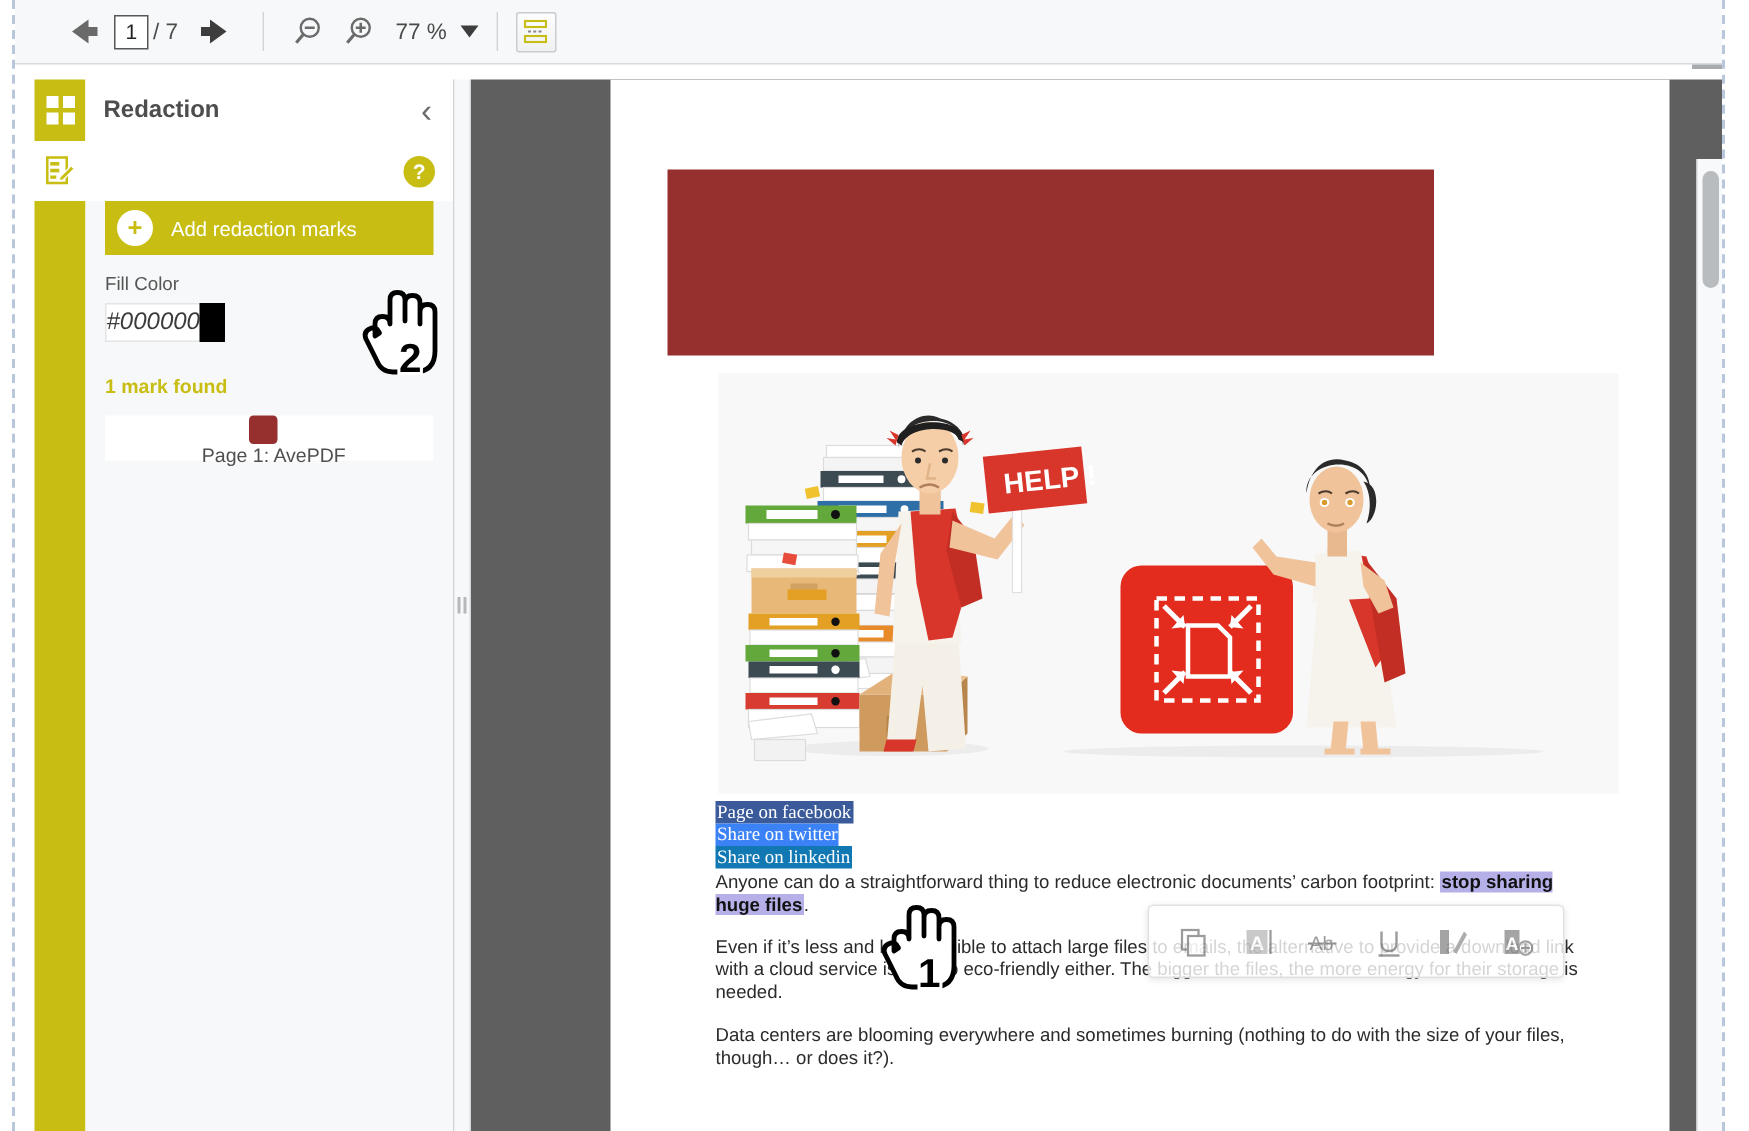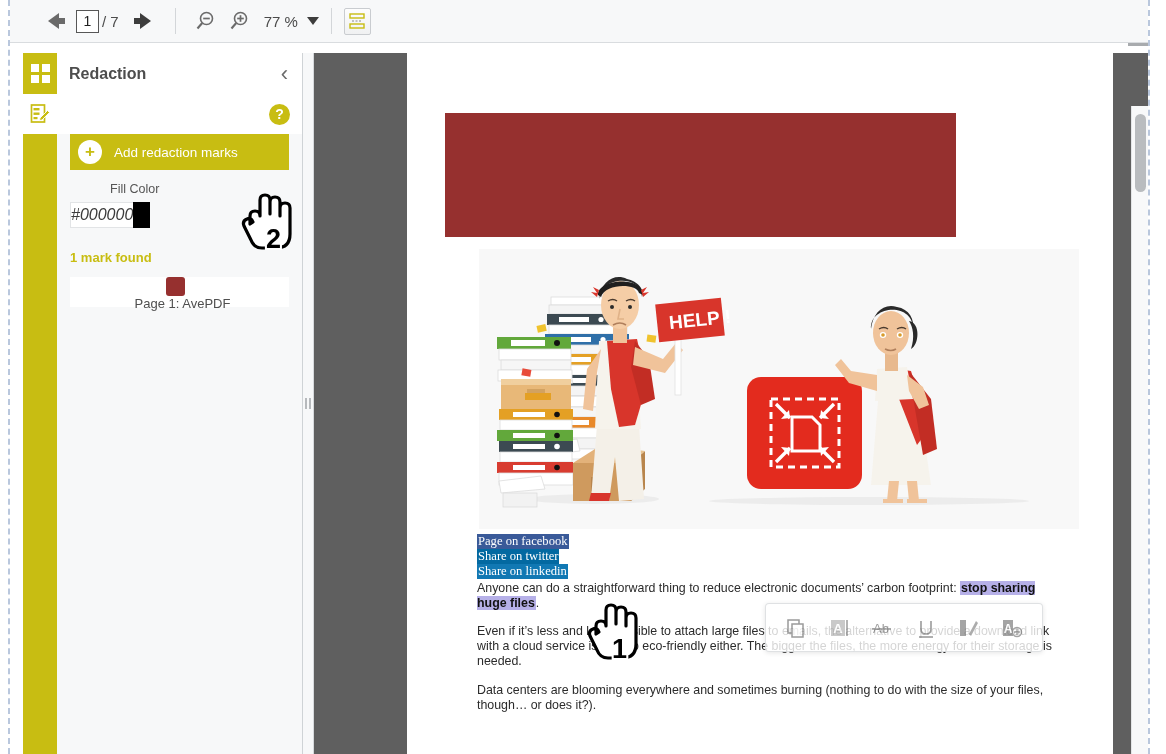--- a/index.html
+++ b/index.html
@@ -144,21 +144,21 @@
     width: 24px; height: 24px; border-radius: 50%;
     background: #ffffff; color: #c8bd12;
     display: flex; align-items: center; justify-content: center;
     font-size: 17px; font-weight: bold; flex: 0 0 auto;
     margin-right: 12px;
   }
   .big-btn .blabel {
     font-size: 13.5px; color: #ffffff; font-weight: normal;
   }
   .fc-label {
-    font-size: 12.5px; color: #555555; margin-top: 12px; margin-bottom: 6px; margin-left: 40px;
+    font-size: 12.5px; color: #555555; margin-top: 12px; margin-bottom: 6px;
   }
   .fc-wrap { display: flex; width: 80px; height: 26px; cursor: pointer; }
   .fc-input {
     flex: 1; background: #ffffff; border: 1px solid #e2e4e6; border-right:none;
     font-size: 16px; font-style: italic; color: #3b3b3b;
     display: flex; align-items: center; justify-content: center;
     font-family: "Liberation Sans", sans-serif;
   }
   .fc-swatch { width: 26px; background: #000000; }
   .marks-found {
@@ -562,21 +562,21 @@
             <ellipse cx="421" cy="86" rx="3.2" ry="3" fill="#ffffff"></ellipse>
             <circle cx="421" cy="86" r="1.8" fill="#d89b2c"></circle>
             <path d="M406 100 q6 3 11 0" stroke="#b07f5c" stroke-width="1.6" fill="none"></path>
           </g>
         </svg>
       </div>
 
       <div class="doc-text">
         <div>
           <div><span class="share-link sl-fb" style="background: rgb(58, 90, 153);">Page on facebook</span></div>
-          <div><span class="share-link sl-tw" style="background: #0369a1;">Share on twitter</span></div>
+          <div><span class="share-link sl-tw" style="background: #3b82f6;">Share on twitter</span></div>
           <div><span class="share-link sl-li" style="background: rgb(17, 120, 179);">Share on linkedin</span></div>
         </div>
         <p class="para first"><span>Anyone can do a straightforward thing to reduce electronic documents’ carbon footprint: </span><span class="hl-purple">stop sharing huge files</span><span>.</span></p>
         <p class="para">Even if it’s less and less possible to attach large files to emails, the alternative to provide a download link with a cloud service is not too eco-friendly either. The bigger the files, the more energy for their storage is needed.</p>
         <p class="para">Data centers are blooming everywhere and sometimes burning (nothing to do with the size of your files, though… or does it?).</p>
       </div>
 
       <div class="float-tb">
         <div class="ft-btn">
           <svg width="20" height="20" viewBox="0 0 20 20">

